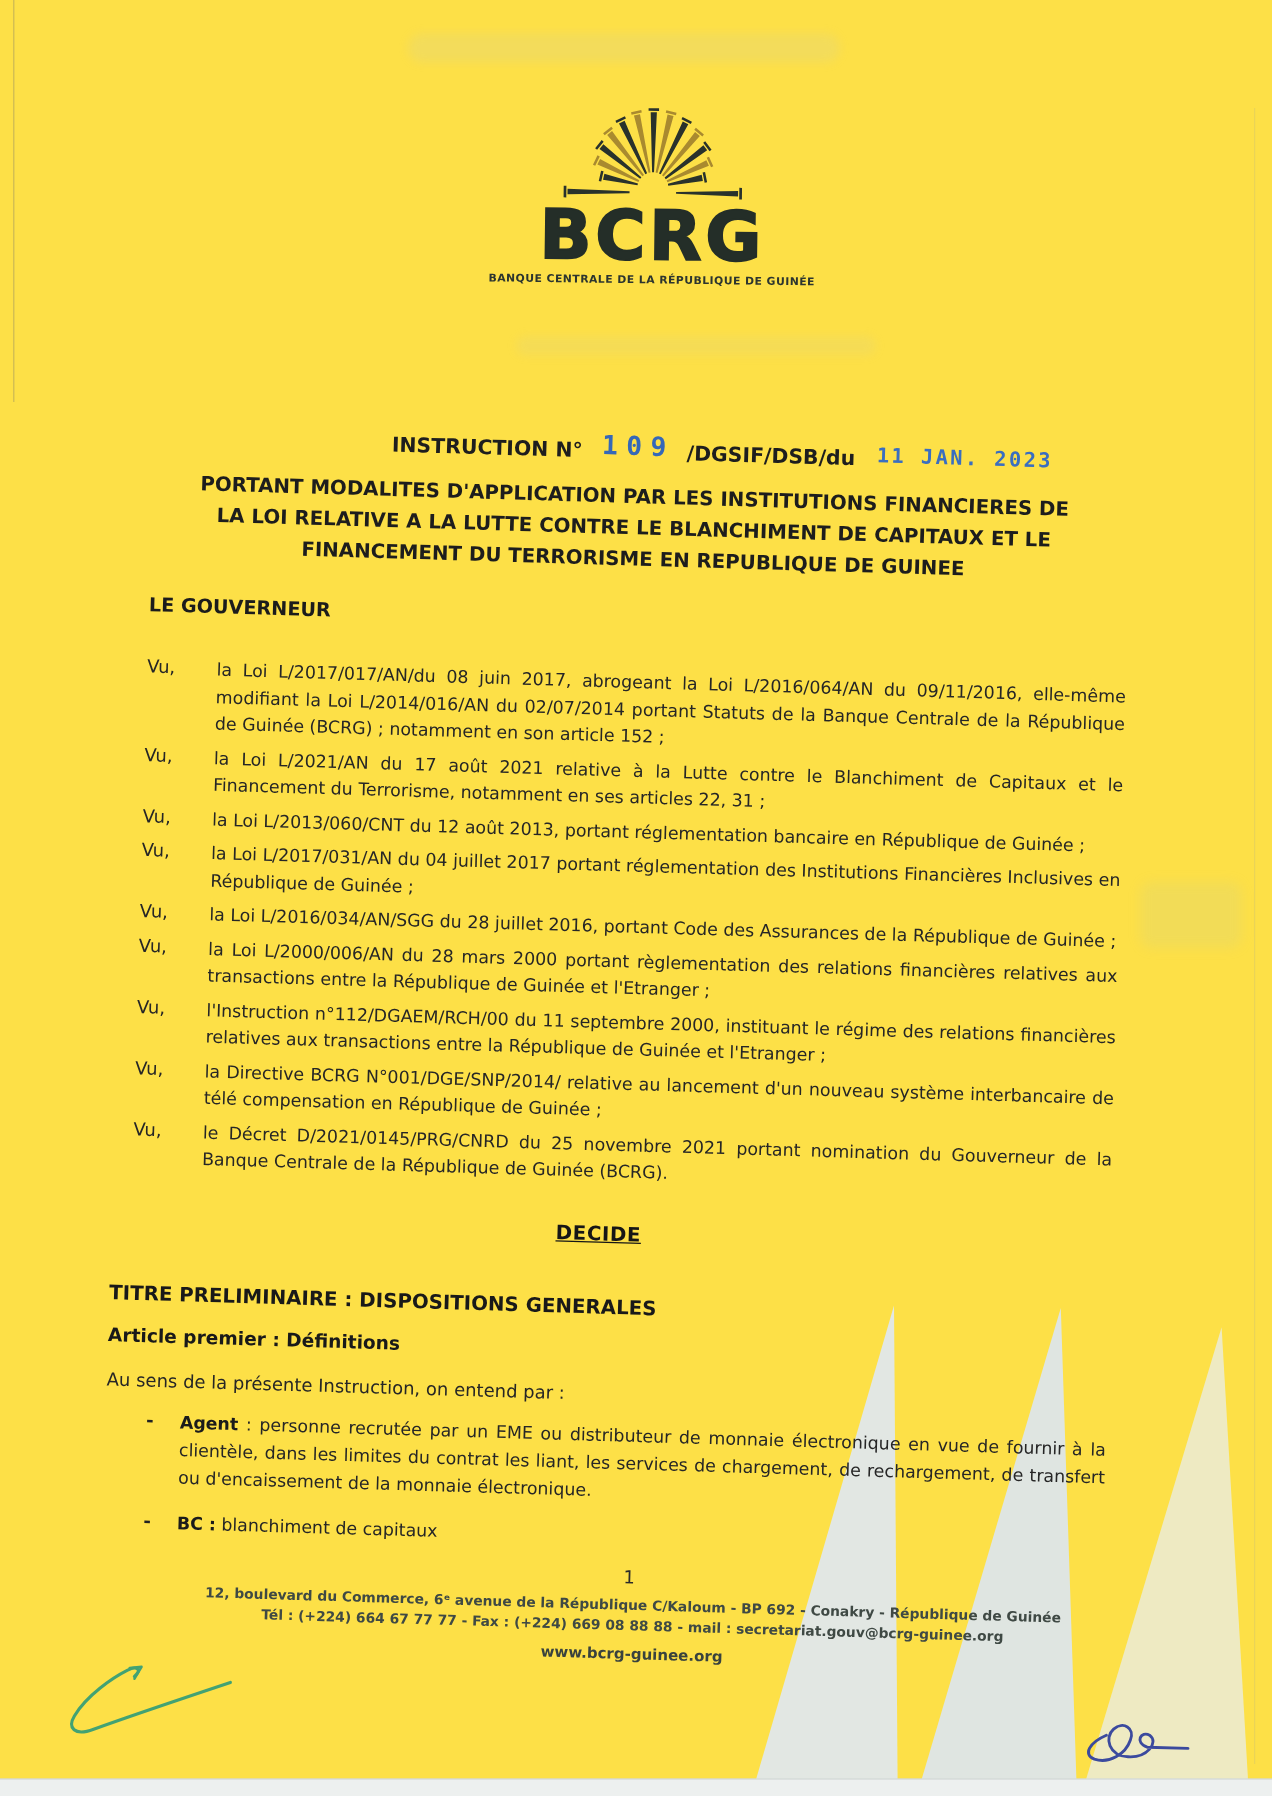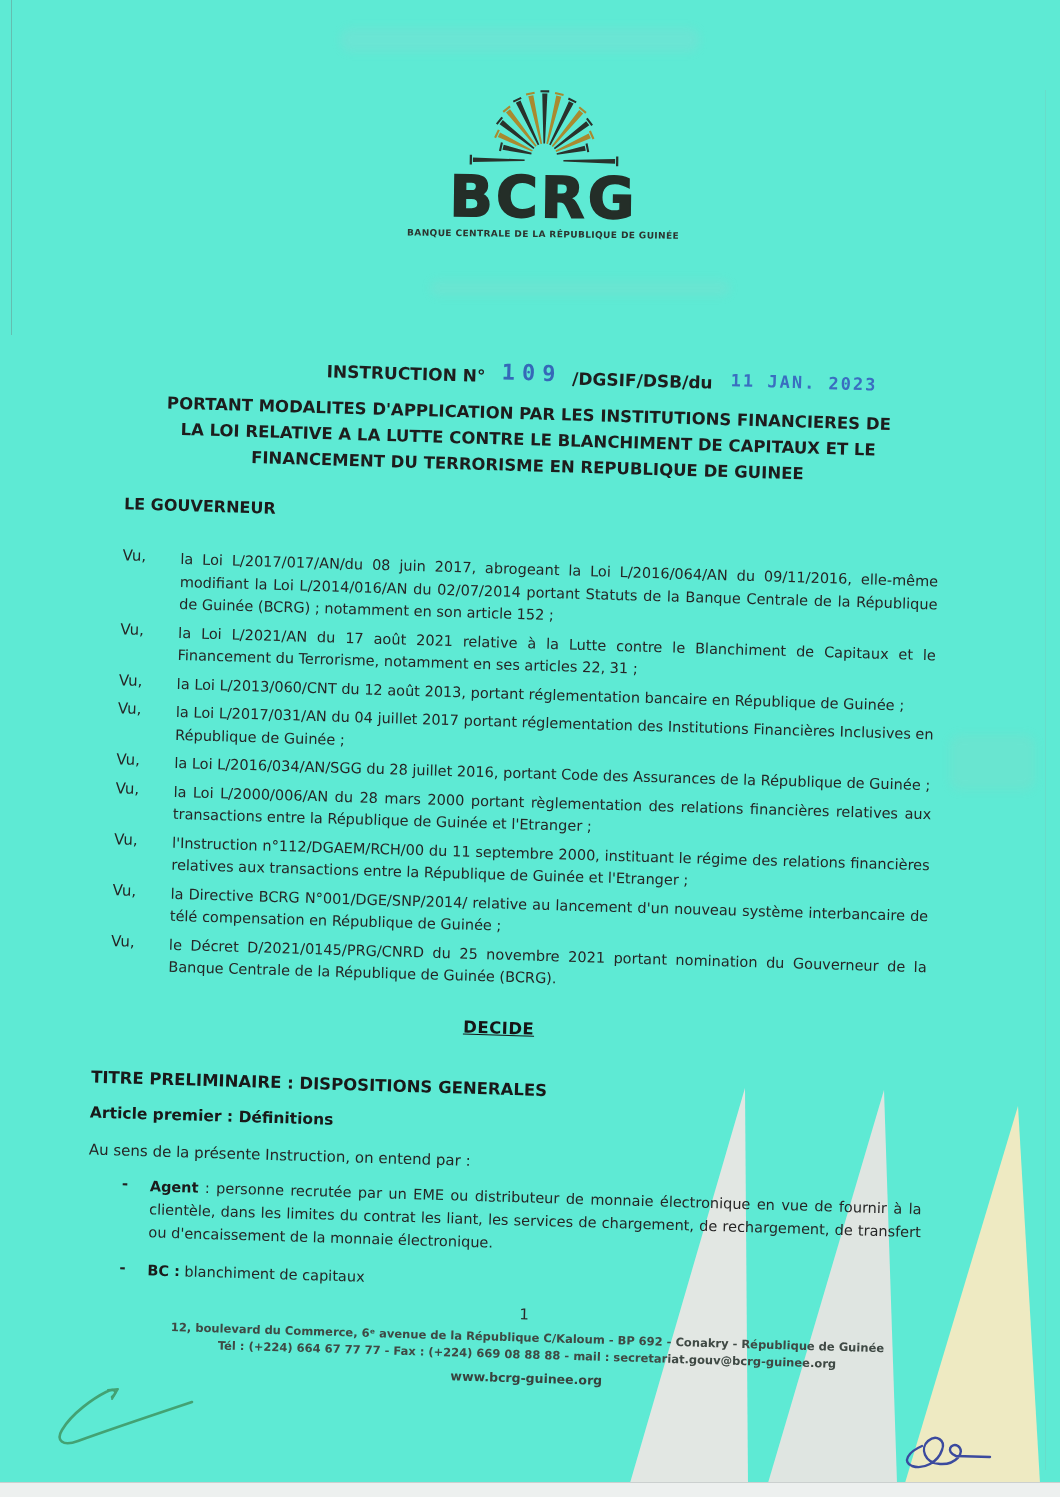--- a/index.html
+++ b/index.html
@@ -1,18 +1,18 @@
 <!DOCTYPE html>
 <html><head>
 <meta charset="utf-8">
 <style>
   html,body{margin:0;padding:0;}
   body{width:1060px;height:1497px;overflow:hidden;background:#ffffff;
        font-family:"DejaVu Sans","Liberation Sans",sans-serif;color:#232323;}
-  .page{position:relative;width:1060px;height:1497px;background:#5eead4;overflow:hidden;}
+  .page{position:relative;width:1060px;height:1497px;background:#fde047;overflow:hidden;}
 
   
   .edge-line-left{position:absolute;left:11px;top:0;width:1px;height:335px;background:rgba(110,110,110,.35);}
   .edge-line-right{position:absolute;left:1045px;top:90px;width:1px;height:1380px;background:rgba(150,160,160,.18);}
   .smear-top{position:absolute;left:340px;top:28px;width:360px;height:24px;background:rgba(185,198,210,.14);filter:blur(4px);border-radius:12px;}
   .smear-mid{position:absolute;left:430px;top:280px;width:300px;height:16px;background:rgba(190,200,195,.12);filter:blur(4px);border-radius:8px;}
   .smear-right{position:absolute;left:950px;top:735px;width:85px;height:55px;background:rgba(175,200,185,.14);filter:blur(5px);border-radius:10px;}
   .scanband{position:absolute;left:0;top:1482px;width:1060px;height:15px;background:#edf0ef;border-top:1px solid rgba(140,150,150,.35);}
 
   .watermarks{position:absolute;left:0;top:0;width:1060px;height:1497px;}

